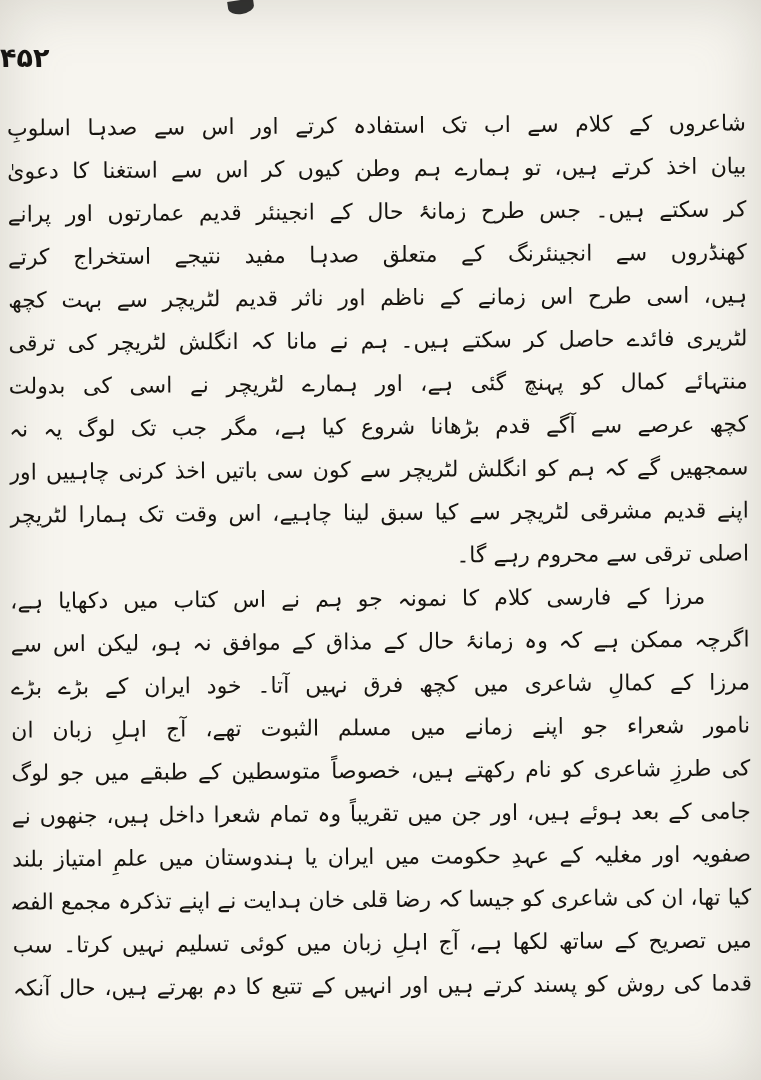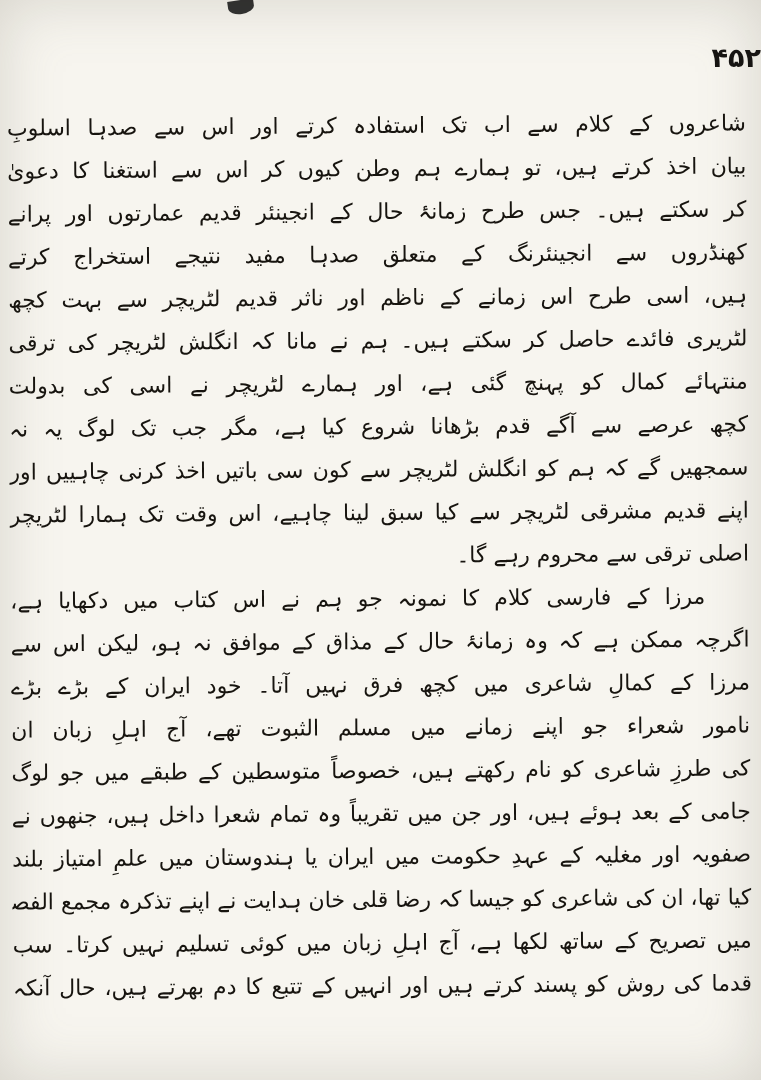--- a/index.html
+++ b/index.html
@@ -28,21 +28,21 @@
     background: #111;
     border-radius: 0 0 60% 60%;
     transform: rotate(-8deg);
     opacity: 0.85;
   }
   .page-number {
     position: absolute;
     top: 42px;
     left: 0;
     width: 100%;
-    text-align: right;
+    text-align: left;
     font-size: 27px;
     font-weight: bold;
     color: #161412;
     letter-spacing: 2px;
   }
   .text-block {
     position: absolute;
     top: 104px;
     right: 12px;
     left: 10px;

